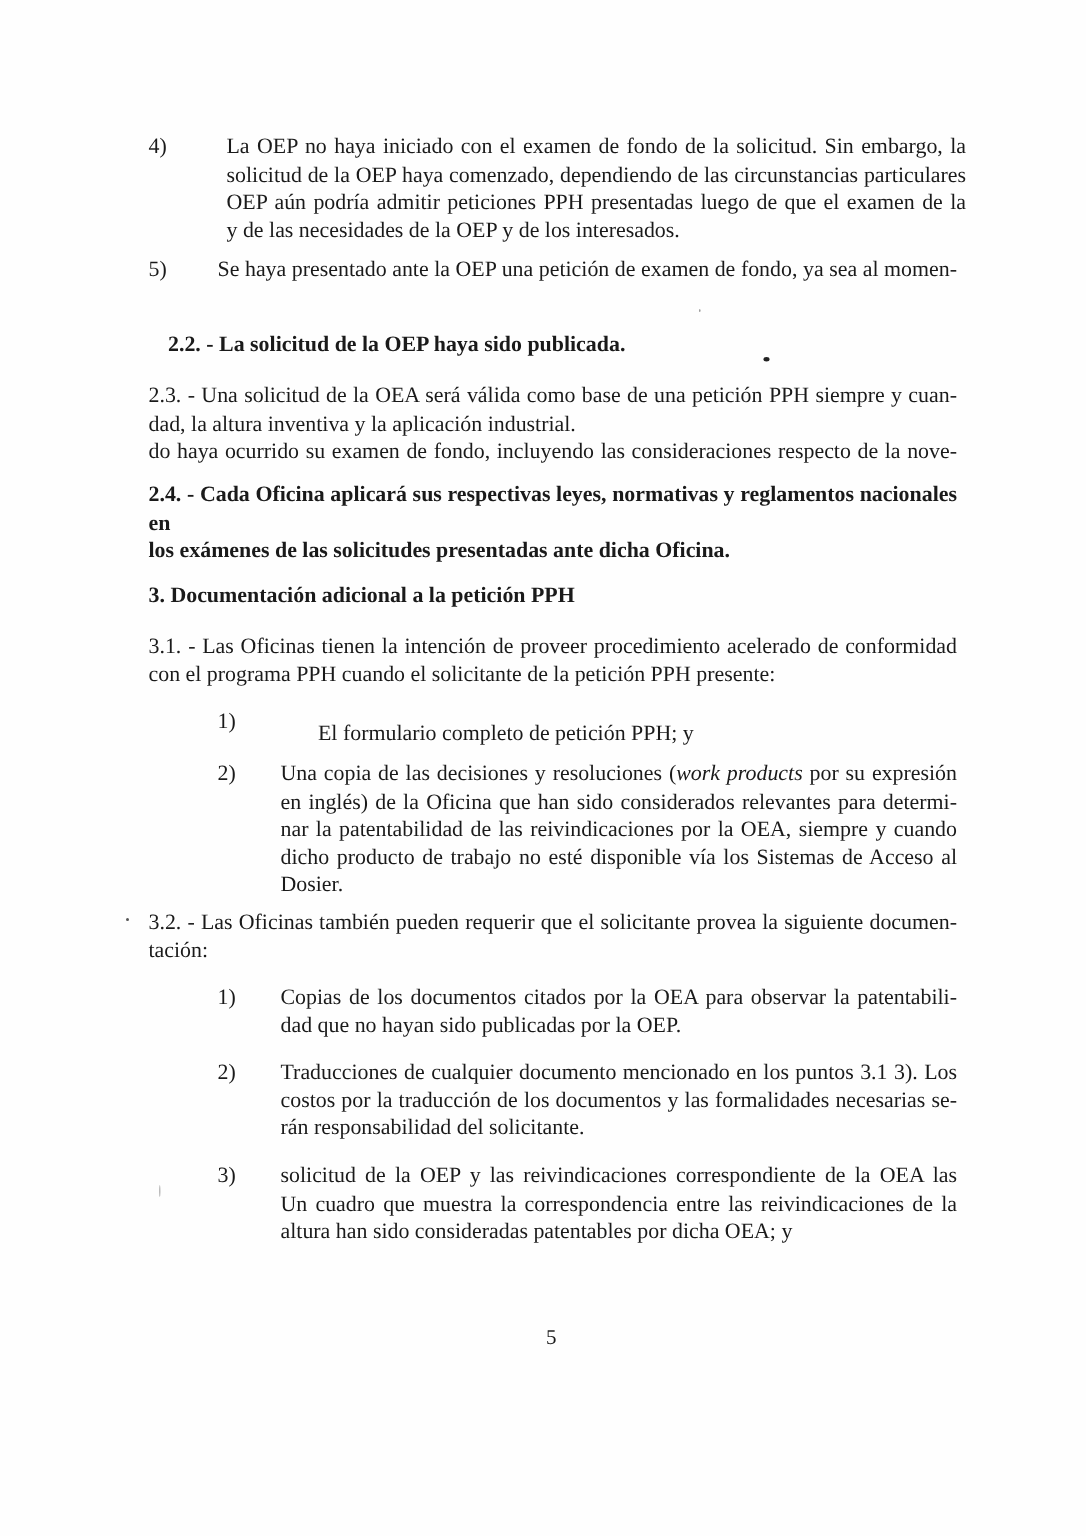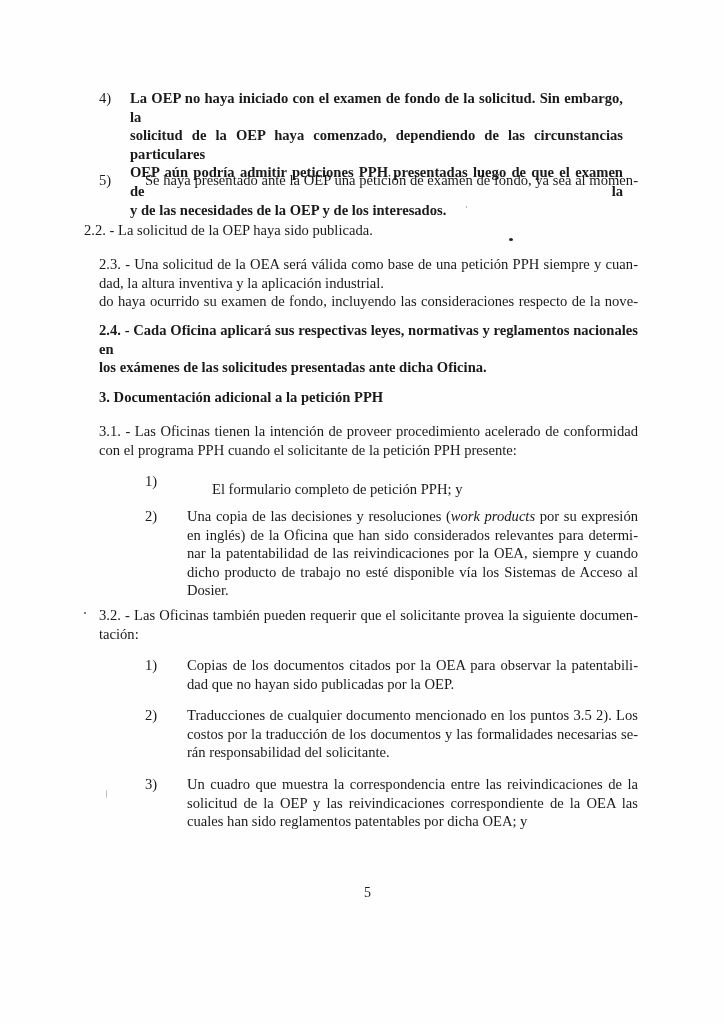--- a/index.html
+++ b/index.html
@@ -13,33 +13,33 @@
   .heading { position: absolute; font-weight: bold; line-height: 18.6px; }
   .pagenum { position: absolute; left: 364px; top: 885px; font-size: 14px; }
   .speck { position: absolute; background: #555; border-radius: 50%; }
 </style>
 </head>
 <body>
 
 <div class="page">
 
   <div class="num" style="left:99px; top:89px;">4)</div>
-  <div class="blk" style="left:130px; top:89px; width:493px;font-weight:bold;">
+  <div class="blk" style="left:151px; top:89px; width:493px;">
     <span class="ln j">La OEP no haya iniciado con el examen de fondo de la solicitud. Sin embargo, la</span>
     <span class="ln j">solicitud de la OEP haya comenzado, dependiendo de las circunstancias particulares</span>
     <span class="ln j">OEP aún podría admitir peticiones PPH presentadas luego de que el examen de la</span>
     <span class="ln">y de las necesidades de la OEP y de los interesados.</span>
   </div>
 
   <div class="num" style="left:99px; top:171px;">5)</div>
   <div class="blk" style="left:145px; top:171px; width:493px;">
     <span class="ln j">Se haya presentado ante la OEP una petición de examen de fondo, ya sea al momen-</span>
   </div>
 
-  <div class="blk" style="left:84px; top:221px; width:539px;">
+  <div class="blk" style="left:112px; top:221px; width:539px;font-weight:bold;">
     <span class="ln">2.2. - La solicitud de la OEP haya sido publicada.</span>
   </div>
 
   <div class="blk" style="left:99px; top:255px; width:539px;">
     <span class="ln j">2.3. - Una solicitud de la OEA será válida como base de una petición PPH siempre y cuan-</span>
     <span class="ln">dad, la altura inventiva y la aplicación industrial.</span>
     <span class="ln j">do haya ocurrido su examen de fondo, incluyendo las consideraciones respecto de la nove-</span>
   </div>
 
   <div class="blk" style="left:99px; top:321px; width:539px;font-weight:bold;">
@@ -74,30 +74,30 @@
   </div>
 
   <div class="num" style="left:145px; top:656px;">1)</div>
   <div class="blk" style="left:187px; top:656px; width:451px;">
     <span class="ln j">Copias de los documentos citados por la OEA para observar la patentabili-</span>
     <span class="ln">dad que no hayan sido publicadas por la OEP.</span>
   </div>
 
   <div class="num" style="left:145px; top:706px;">2)</div>
   <div class="blk" style="left:187px; top:706px; width:451px;">
-    <span class="ln j">Traducciones de cualquier documento mencionado en los puntos 3.5 2). Los</span>
+    <span class="ln j">Traducciones de cualquier documento mencionado en los puntos 3.1 3). Los</span>
     <span class="ln j">costos por la traducción de los documentos y las formalidades necesarias se-</span>
     <span class="ln">rán responsabilidad del solicitante.</span>
   </div>
 
   <div class="num" style="left:145px; top:775px;">3)</div>
   <div class="blk" style="left:187px; top:775px; width:451px;">
+    <span class="ln j">solicitud de la OEP y las reivindicaciones correspondiente de la OEA las</span>
     <span class="ln j">Un cuadro que muestra la correspondencia entre las reivindicaciones de la</span>
-    <span class="ln j">solicitud de la OEP y las reivindicaciones correspondiente de la OEA las</span>
-    <span class="ln">cuales han sido reglamentos patentables por dicha OEA; y</span>
+    <span class="ln">altura han sido consideradas patentables por dicha OEA; y</span>
   </div>
 
   <div class="pagenum">5</div>
 
   <div class="speck" style="left:509px; top:238px; width:4px; height:3px; background:#222;"></div>
   <div class="speck" style="left:84px; top:612px; width:2px; height:2px;"></div>
   <div class="speck" style="left:466px; top:206px; width:1px; height:2px; background:#999;"></div>
   <div class="speck" style="left:106px; top:790px; width:1px; height:8px; background:#bbb;"></div>
 </div>
 

